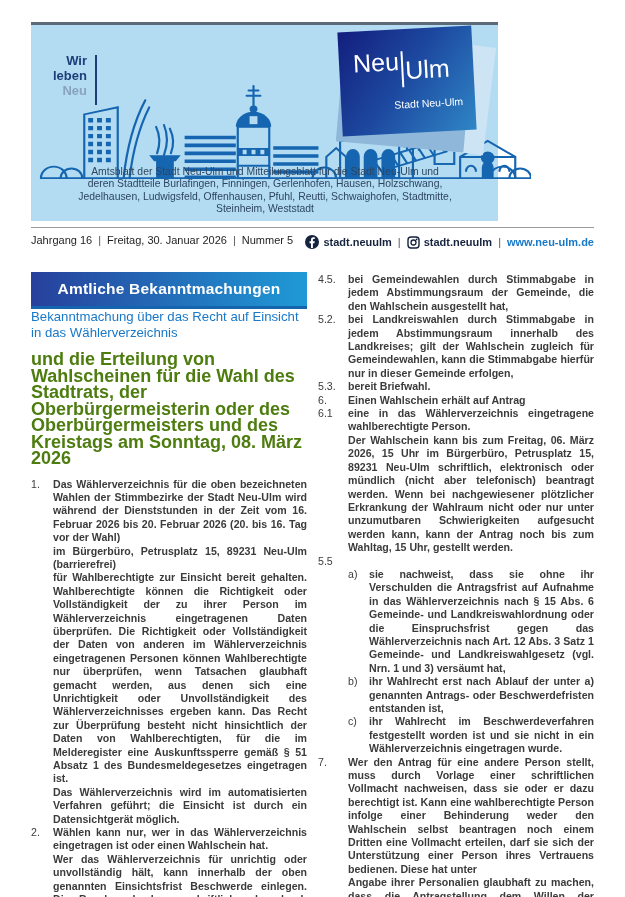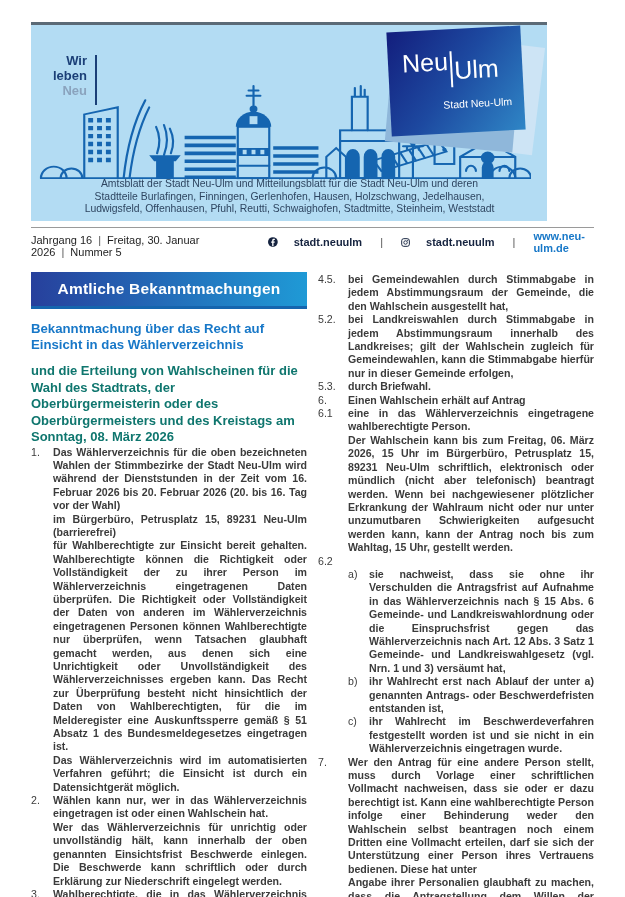--- a/index.html
+++ b/index.html
@@ -7,21 +7,21 @@
     --text_dark:#3b3b3b; --navy_text:#15233f; --rule_gray:#9a9a9a;
   }
   *{box-sizing:border-box; margin:0; padding:0;}
   html,body{background:#ffffff;}
   body{
     width:625px; height:897px; position:relative; overflow:hidden;
     font-family:"Liberation Sans", sans-serif; color:var(--text_dark);
   }
   
   .masthead{
-    position:absolute; left:31px; top:22px; width:516px; height:199px;
+    position:absolute; left:31px; top:22px; width:467px; height:199px;
     background:var(--banner_bg); border-top:3px solid #5b6a76;
   }
   .slogan{position:absolute; left:22px; top:28px; display:flex; align-items:flex-start;}
   .slogan-text{text-align:right; font-weight:bold; font-size:13px; line-height:15px; color:#1b3f77; padding-right:8px;}
   .slogan-text .light{color:#8aa3bd;}
   .slogan-bar{width:2px; height:50px; background:#1b3f77; margin-top:2px;}
   .skyline{position:absolute; left:8px; bottom:34px; width:492px; height:108px;}
   .masthead-desc{
     position:absolute; left:1px; right:0; bottom:5px; padding:0 46px;
     text-align:center; font-size:10.4px; line-height:12.6px; color:#2e4560;margin-top:18px;
@@ -41,37 +41,37 @@
   .logo-ulm{display:inline-block; transform:translateY(9px);}
   .logo-sub{font-size:10.5px; text-align:right; margin-top:17px;}
   
   .meta-rule{position:absolute; left:31px; right:31px; top:227px; border-top:1px solid var(--rule_gray);}
   .meta{
     position:absolute; left:31px; right:31px; top:234px; height:16px;
     display:flex; justify-content:space-between; 
     font-size:11px; color:#1e1e1e;
   }
   .meta-left .sep, .meta-right .sep{padding:0 6px; color:#555;}
-  .meta-right{display:flex; align-items:center;gap:12px;}
+  .meta-right{display:flex; align-items:center;}
   .meta-right .handle{font-weight:bold; color:var(--navy_text); margin-left:4px;}
   .meta-right .site{font-weight:bold; color:var(--accent_blue);}
   .soc-icon{display:inline-block; vertical-align:middle;}
   
   .content{position:absolute; left:31px; right:31px; top:272px; display:flex; gap:11px;}
   .col-left{flex:0 0 276px;}
   .col-right{flex:1; padding-top:1px;}
   .section-banner{
-    height:37px; margin-bottom:12px;
+    height:37px; 
     background:linear-gradient(90deg,#27409c 0%,#1f9ad6 100%);
     border-bottom:3px solid #1565ae;
     display:flex; align-items:center; justify-content:center;
     color:#fff; font-size:15.5px; font-weight:bold; letter-spacing:.2px;
   }
-  .title-blue{color:var(--accent_blue); font-size:13.2px; font-weight:bold; line-height:16px; margin-bottom:10px;}
-  .title-dark{color:#0f766e; font-size:13px; font-weight:bold; line-height:16.5px; }
+  .title-blue{color:var(--accent_blue); font-size:13.2px; font-weight:normal; line-height:16px; margin-bottom:10px;}
+  .title-dark{color:#4d7c0f; font-size:18px; font-weight:bold; line-height:16.5px; margin-bottom:11px;}
   .list{font-size:10.6px; line-height:13.4px; color:var(--text_dark);}
   .li{display:flex;}
   .li .num{flex:0 0 22px;}
   .li .lbody{flex:1; text-align:justify; hyphens:auto;font-weight:bold; -webkit-hyphens:auto;}
   .col-right .li .num{flex:0 0 30px;}
   .col-right .li.lvl2{padding-left:30px;}
   .col-right .li.lvl2 .num{flex:0 0 21px;}
 </style>
 </head>
 <body>
@@ -199,32 +199,32 @@
           <div class="li lvl1">
             <span class="num">4.5.</span>
             <div class="lbody">bei Gemeindewahlen durch Stimmabgabe in jedem Abstimmungsraum der Gemeinde, die den Wahlschein ausgestellt hat,</div>
           </div>
           <div class="li lvl1">
             <span class="num">5.2.</span>
             <div class="lbody">bei Landkreiswahlen durch Stimmabgabe in jedem Abstimmungsraum innerhalb des Landkreises; gilt der Wahlschein zugleich für Gemeindewahlen, kann die Stimmabgabe hierfür nur in dieser Gemeinde erfolgen,</div>
           </div>
           <div class="li lvl1">
             <span class="num">5.3.</span>
-            <div class="lbody">durch Briefwahl.</div>
+            <div class="lbody">bereit Briefwahl.</div>
           </div>
           <div class="li lvl1">
             <span class="num">6.</span>
             <div class="lbody">Einen Wahlschein erhält auf Antrag</div>
           </div>
           <div class="li lvl1">
             <span class="num">6.1</span>
             <div class="lbody">eine in das Wählerverzeichnis <b>eingetragene</b> wahlberechtigte Person.<br>Der Wahlschein kann bis zum Freitag, 06. März 2026, 15 Uhr im Bürgerbüro, Petrusplatz 15, 89231 Neu-Ulm schriftlich, elektronisch oder mündlich <b>(nicht aber telefonisch)</b> beantragt werden. Wenn bei nachgewiesener plötzlicher Erkrankung der Wahlraum nicht oder nur unter unzumutbaren Schwierigkeiten aufgesucht werden kann, kann der Antrag noch bis zum Wahltag, 15 Uhr, gestellt werden.</div>
           </div>
           <div class="li lvl1">
-            <span class="num">6.2</span>
+            <span class="num">5.5</span>
           </div>
           <div class="li lvl2">
             <span class="num">a)</span>
             <div class="lbody">sie nachweist, dass sie ohne ihr Verschulden die Antragsfrist auf Aufnahme in das Wählerverzeichnis nach § 15 Abs. 6 Gemeinde- und Landkreiswahlordnung oder die Einspruchsfrist gegen das Wählerverzeichnis nach Art. 12 Abs. 3 Satz 1 Gemeinde- und Landkreiswahlgesetz (vgl. Nrn. 1 und 3) versäumt hat,</div>
           </div>
           <div class="li lvl2">
             <span class="num">b)</span>
             <div class="lbody">ihr Wahlrecht erst nach Ablauf der unter a) genannten Antrags- oder Beschwerdefristen entstanden ist,</div>
           </div>
           <div class="li lvl2">

